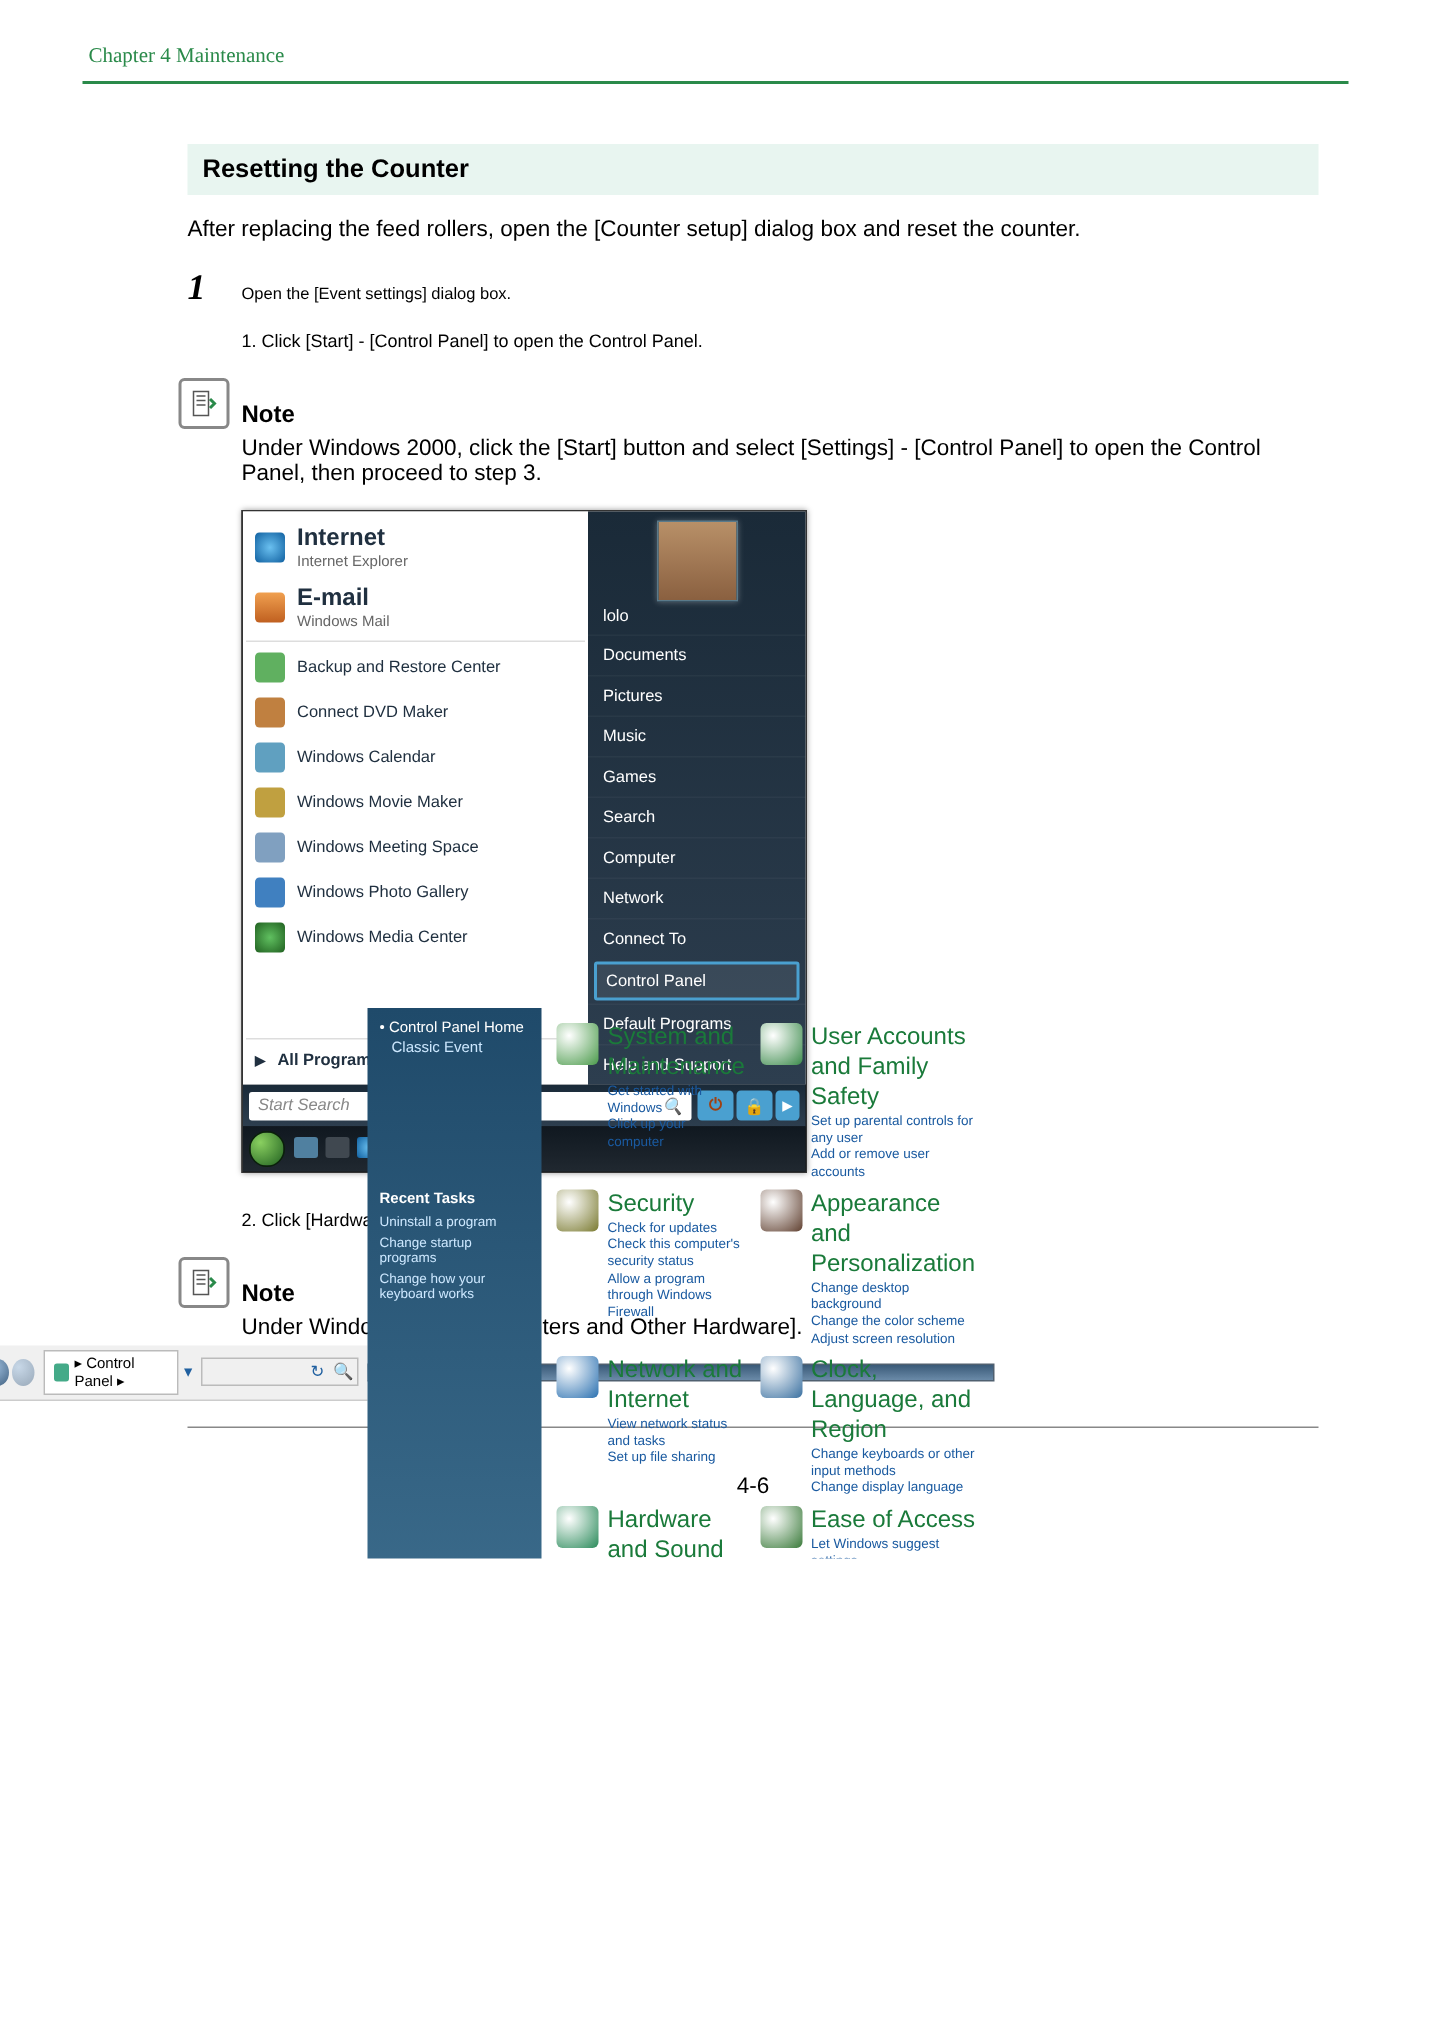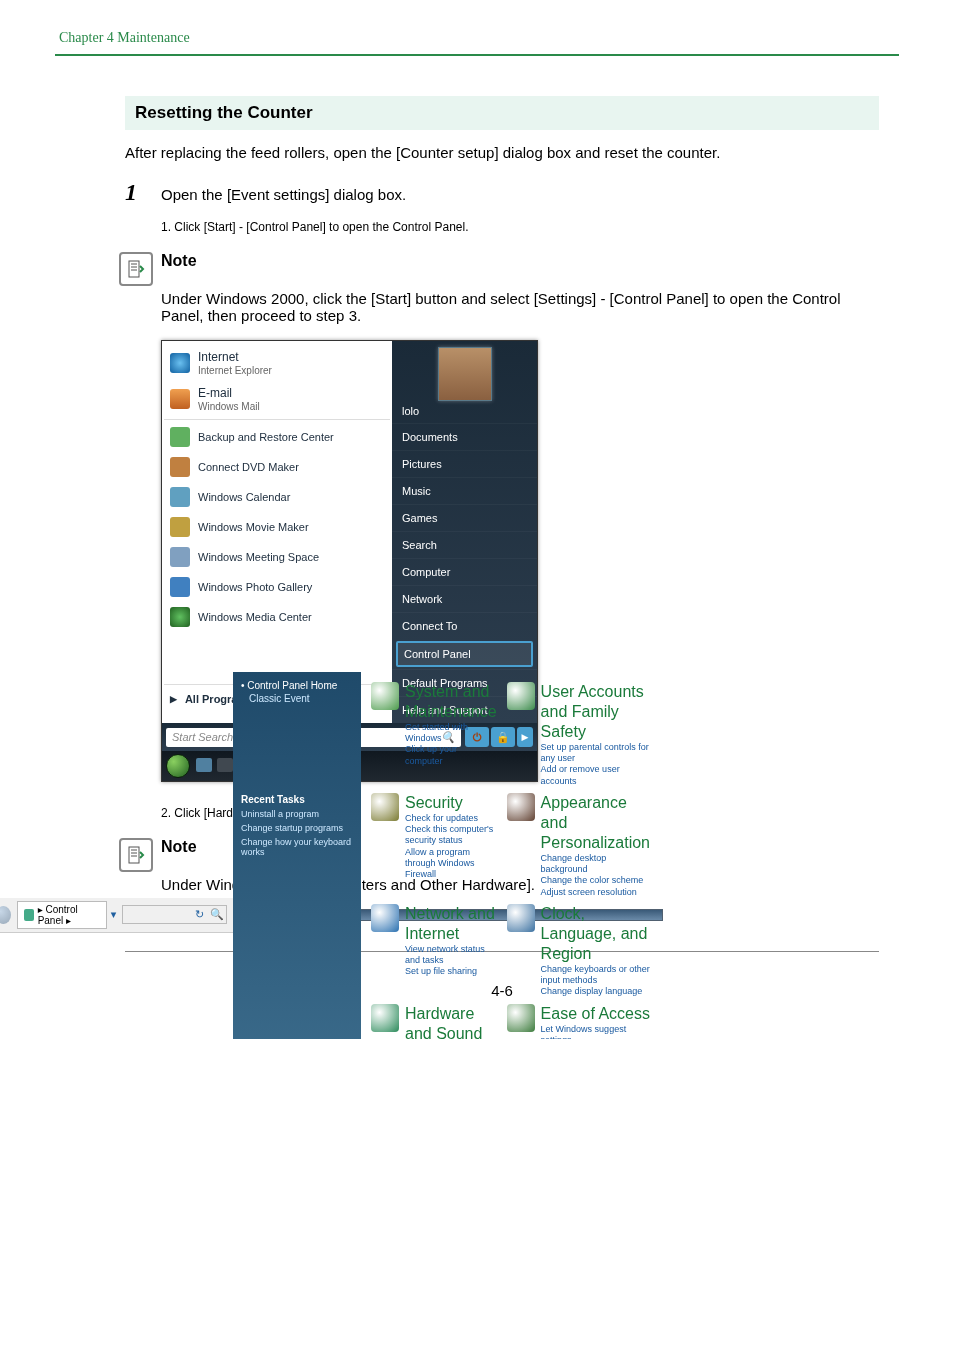--- a/index.html
+++ b/index.html
@@ -49,31 +49,31 @@
   }
   .step-num {
     font-family: "Times New Roman", serif;
     font-style: italic;
     font-weight: bold;
     font-size: 24px;
     width: 36px;
     flex-shrink: 0;
   }
   .step-text {
-    font-size: 15px;
+    font-size: 11px;
     margin-top: 4px;
   }
   .substep {
     font-size: 12px;
     margin-left: 36px;
     margin-bottom: 18px;
   }
   .note-row {
     display: flex;
-    align-items: flex-start;
+    align-items: flex-end;
     margin-bottom: 4px;
   }
   .note-icon {
     width: 30px;
     height: 30px;
     border: 2px solid #888;
     border-radius: 4px;
     margin-right: 8px;
     display: flex;
     align-items: center;
@@ -152,21 +152,21 @@
     color: #203040;
   }
   .sm-litem .ico {
     width: 20px;
     height: 20px;
     margin-right: 8px;
     background: #6aa0d0;
     border-radius: 3px;
     flex-shrink: 0;
   }
-  .sm-litem .txt strong { display:block; font-weight:normal; font-size:12px; }
+  .sm-litem .txt strong { display:block; font-weight:bold; font-size:16px; }
   .sm-litem .txt span { font-size:10px; color:#666; }
   .sm-sep { border-top:1px solid #ddd; margin: 2px 0; }
   .sm-allprog {
     display:flex; align-items:center;
     padding: 6px 6px;
     font-weight:bold;
     color:#203040;
   }
   .sm-allprog::before {
     content: "▶";
@@ -287,21 +287,21 @@
     width:120px;
     padding:2px;
     display:flex;
     justify-content:flex-end;
     align-items:center;
   }
   .cp-nav .refresh { color:#2060a0; margin-right:6px; font-size:11px;}
   .cp-nav .mag { color:#2060a0; font-size:11px; }
   .cp-body { display:flex; }
   .cp-side {
-    width: 128px;
+    width: 116px;
     background: linear-gradient(#1f4a6a, #3a6a8a 80%, #6090b0);
     color:#fff;
     padding: 8px 8px;
     box-sizing:border-box;
     min-height: 290px;
     font-size:10px;
   }
   .cp-side .hdr { color:#fff; font-size:10px; margin-bottom:2px; }
   .cp-side .hdr::before { content:"• "; }
   .cp-side .lnk { color:#cde8ff; font-size:10px; margin-bottom:10px; padding-left:8px;}

